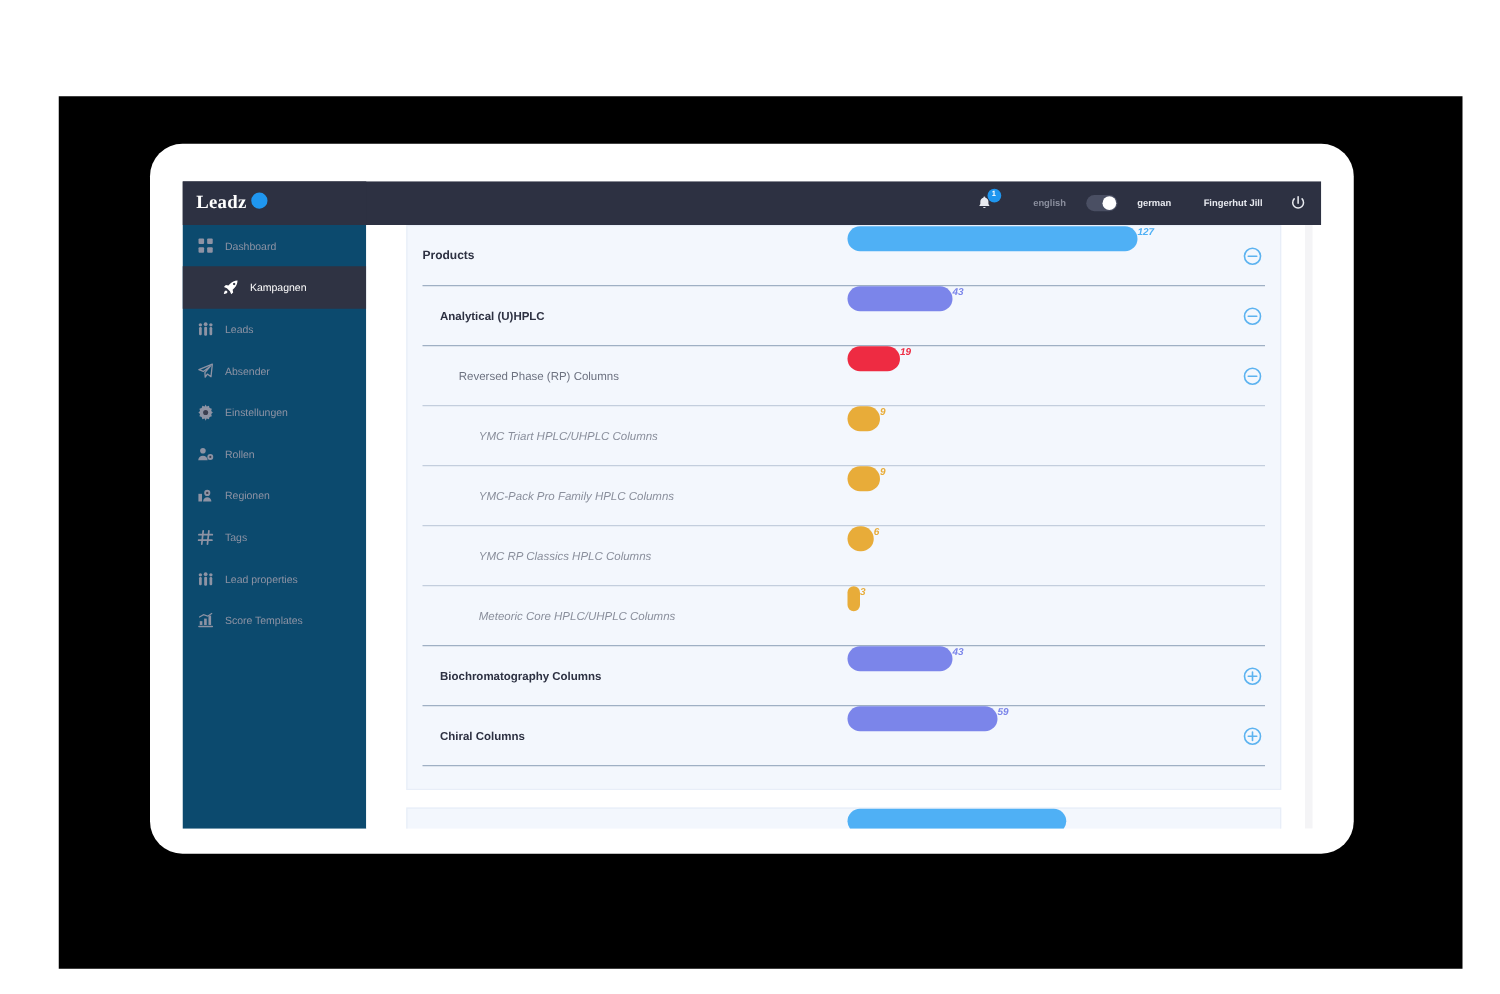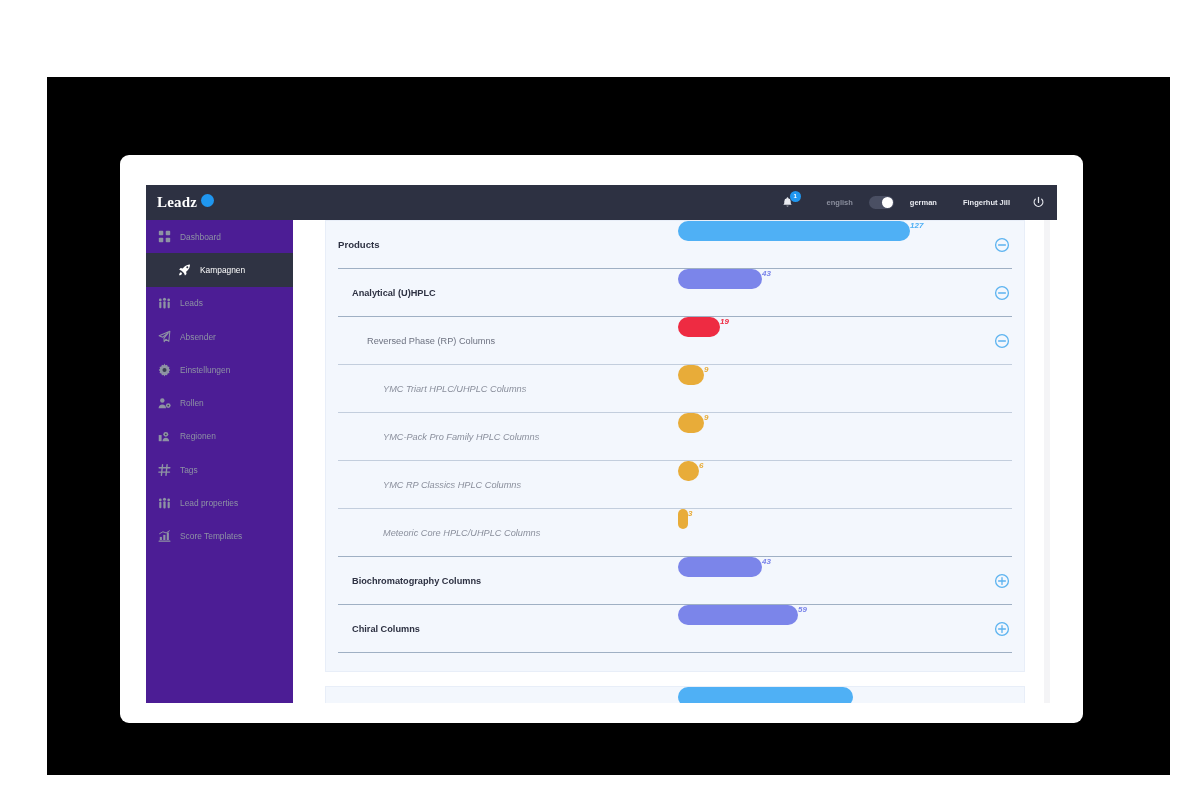--- a/index.html
+++ b/index.html
@@ -15,24 +15,23 @@
     position: absolute;
     left: 47px; top: 77px;
     width: 1123px; height: 698px;
     background: #000000;
   }
   #device {
     position: absolute;
     left: 120px; top: 115px;
     width: 963px; height: 568px;
     background: #ffffff;
-    border-radius: 9px;
+    border-radius: 26px;
     box-shadow: 0 4px 18px rgba(0,0,0,0.25);
     overflow: hidden;
-    margin-top: 40px;
   }
   #screen {
     position: absolute;
     left: 26px; top: 30px;
     width: 911px; height: 518px;
     background: #ffffff;
     overflow: hidden;
   }
 
   
@@ -82,21 +81,21 @@
   }
   .user-name { font-size: 7.5px; color: #e8eaf0; font-weight: bold; margin-left: 26px; }
   .power { margin-left: 22px; display:flex; align-items:center; }
 
   
   #body { position: absolute; left: 0; top: 35px; width: 911px; height: 483px; background:#ffffff; }
 
   #sidebar {
     position: absolute; left: 0; top: 0;
     width: 147px; height: 483px;
-    background: #4c1d95;
+    background: #0c4a6e;
   }
   .nav-item {
     height: 33.3px; display: flex; align-items: center;
     padding-left: 12px; gap: 9px;
     color: #8e93a4; font-size: 8.4px;
   }
   .nav-item.active { background: #2f3343; color: #ffffff; padding-left: 32px; }
   .nav-item .nav-icon { width: 13px; height: 13px; display:flex; align-items:center; justify-content:center; flex: none; }
   .nav-item .nav-icon svg { display:block; }
 

